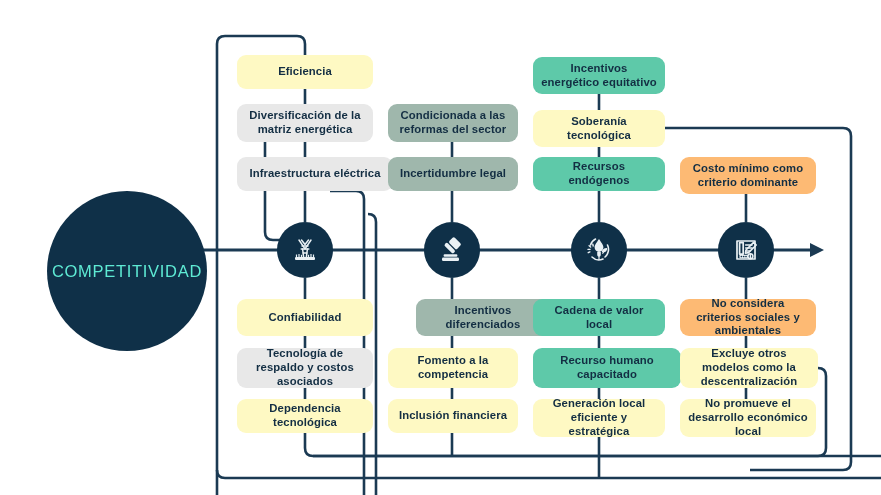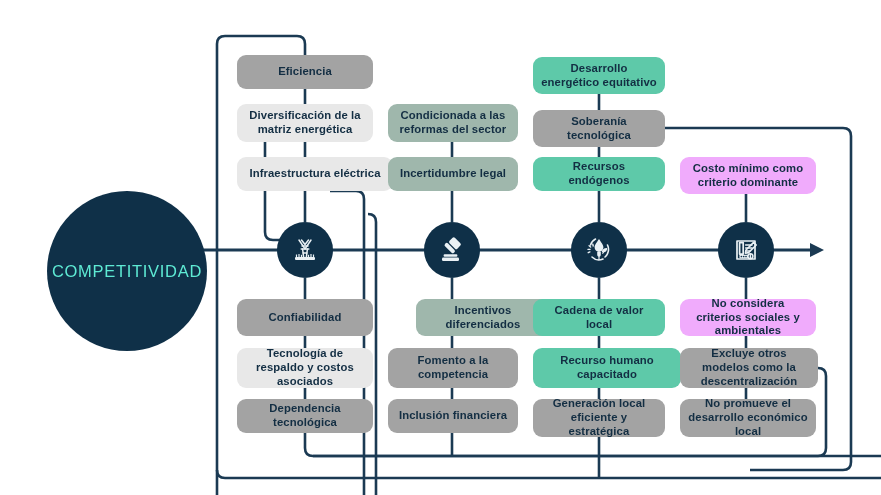--- a/index.html
+++ b/index.html
@@ -33,25 +33,25 @@
     justify-content: center;
     text-align: center;
     line-height: 1.22;
     font-size: 11.3px;
     font-weight: 600;
     letter-spacing: 0.1px;
     color: #132e43;
     padding: 3px 8px;
     z-index: 3;
   }
-  .c-yellow { background: #a3a3a3; }
+  .c-yellow { background: #fef9c3; }
   .c-gray   { background: #e8e8e8; }
   .c-sage   { background: #9fb7ac; }
   .c-mint   { background: #5ec9a9; }
-  .c-teal   { background: #f0abfc; }
+  .c-teal   { background: #fdba74; }
 
   .hub {
     position: absolute;
     border-radius: 50%;
     background: #0f3048;
     z-index: 4;
   }
   #main-circle {
     left: 47px;
     top: 191px;
@@ -273,21 +273,21 @@
     <span>Incentivos diferenciados</span>
   </div>
   <div class="node c-yellow" style="left:388px; top:399px; width:130px; height:34px;">
     <span>Inclusión financiera</span>
   </div>
   <div class="node c-yellow" style="left:388px; top:348px; width:130px; height:40px;">
     <span>Fomento a la competencia</span>
   </div>
 
   <div class="node c-mint" style="left:533px; top:57px; width:132px; height:37px;">
-    <span>Desarrollo energético equitativo</span>
+    <span>Incentivos energético equitativo</span>
   </div>
   <div class="node c-yellow" style="left:533px; top:110px; width:132px; height:37px;">
     <span>Soberanía tecnológica</span>
   </div>
   <div class="node c-mint" style="left:533px; top:157px; width:132px; height:34px;">
     <span>Recursos endógenos</span>
   </div>
 
   <div class="node c-mint" style="left:533px; top:299px; width:132px; height:37px;">
     <span>Cadena de valor local</span>

